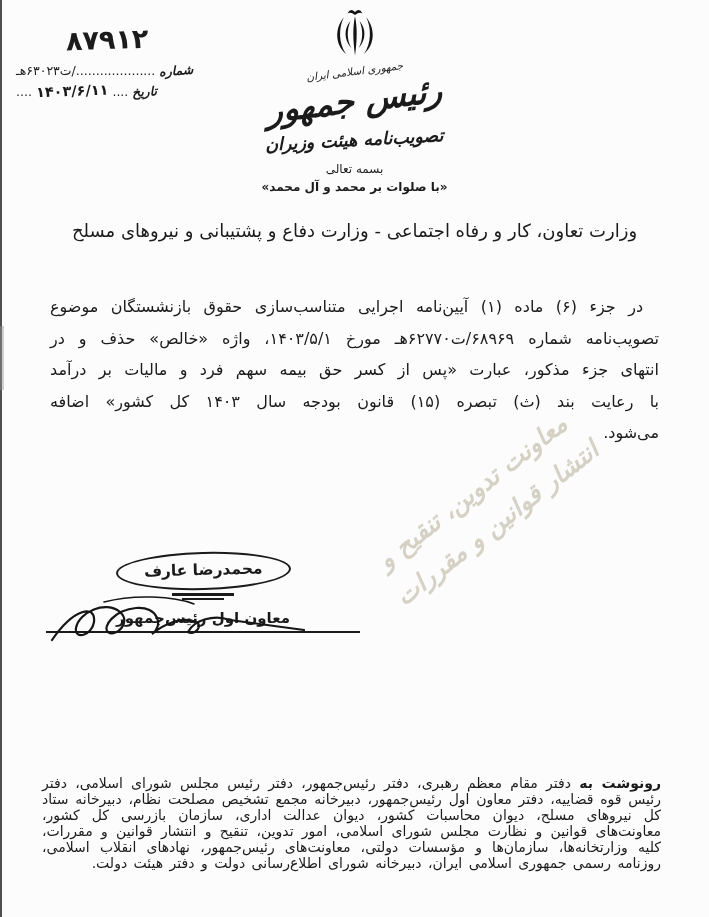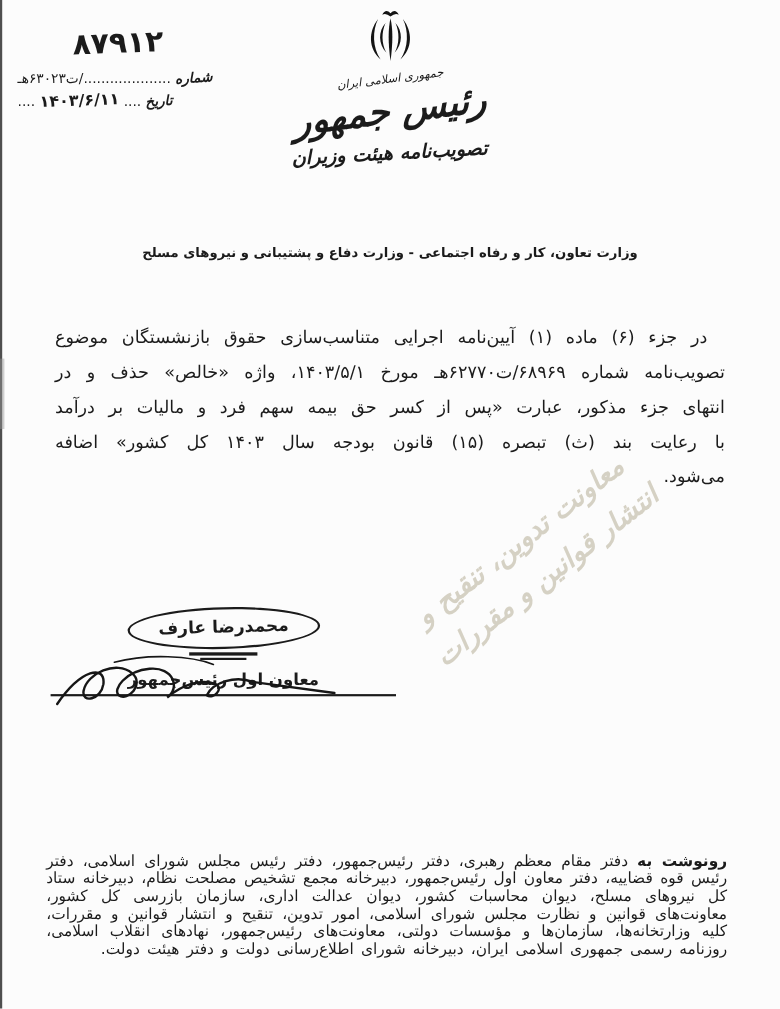--- a/index.html
+++ b/index.html
@@ -31,21 +31,21 @@
   .emblem { display:block; margin:0 auto; }
   .republic { display:inline-block; font-size:10.5px; font-style:italic; transform:rotate(-7deg); margin-top:1px; }
   .president { display:block; font-size:33px; font-weight:bold; font-style:italic; transform:rotate(-7deg) skewX(-4deg); margin-top:0; line-height:44px; }
   .doctype { display:inline-block; font-size:17.5px; font-weight:bold; font-style:italic; transform:rotate(-3deg); margin-top:7px; }
 
   .invocation { position:absolute; top:161px; left:0; right:0; text-align:center; }
   .bismillah { font-size:12px; line-height:17px; }
   .salawat  { font-size:12px; font-weight:bold; line-height:19px; }
 
   
-  .addressees { position:absolute; top:217px; left:30px; right:30px; text-align:center; font-weight:bold; font-size:12px; }
+  .addressees { position:absolute; top:217px; left:30px; right:30px; text-align:center; font-weight:normal; font-size:18px; }
   .addressees div { line-height:27px; white-space:nowrap; }
 
   
   .body-text { position:absolute; top:291px; right:50px; left:50px; font-size:16px; line-height:31.5px; text-align:justify; word-spacing:7px; }
   .body-text p { text-indent:16px; }
   .body-text p + p { margin-top:9px; }
 
   
   .stamp {
     position:absolute; top:468px; left:290px; width:390px;
@@ -103,20 +103,22 @@
       <path d="M17 15 C5 30 5 51 20 64 C10 50 10 29 17 15 Z"></path>
       <path d="M47 15 C59 30 59 51 44 64 C54 50 54 29 47 15 Z"></path>
     </g>
   </svg>
   <div><span class="republic">جمهوری اسلامی ایران</span></div>
   <div class="president">رئیس جمهور</div>
   <div><span class="doctype">تصویب‌نامه هیئت وزیران</span></div>
 </div>
 
 <div class="invocation">
+  <div class="bismillah">بسمه تعالی</div>
+  <div class="salawat">«با صلوات بر محمد و آل محمد»</div>
 </div>
 
 <div class="addressees">
   <div>وزارت تعاون، کار و رفاه اجتماعی - وزارت دفاع و پشتیبانی و نیروهای مسلح</div>
 </div>
 
 <div class="body-text">
   <p>در جزء (۶) ماده (۱) آیین‌نامه اجرایی متناسب‌سازی حقوق بازنشستگان موضوع تصویب‌نامه شماره ۶۸۹۶۹/ت۶۲۷۷۰هـ مورخ ۱۴۰۳/۵/۱، واژه «خالص» حذف و در انتهای جزء مذکور، عبارت «پس از کسر حق بیمه سهم فرد و مالیات بر درآمد با رعایت بند (ث) تبصره (۱۵) قانون بودجه سال ۱۴۰۳ کل کشور» اضافه می‌شود.</p>
 </div>
 

